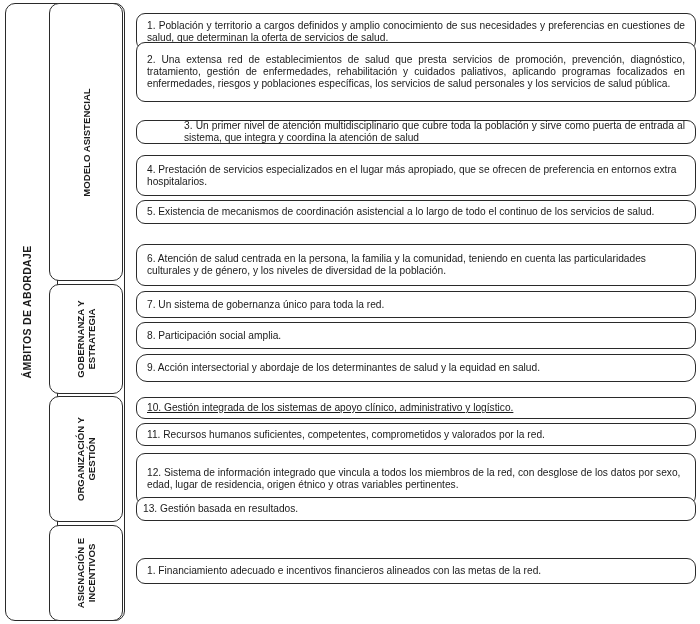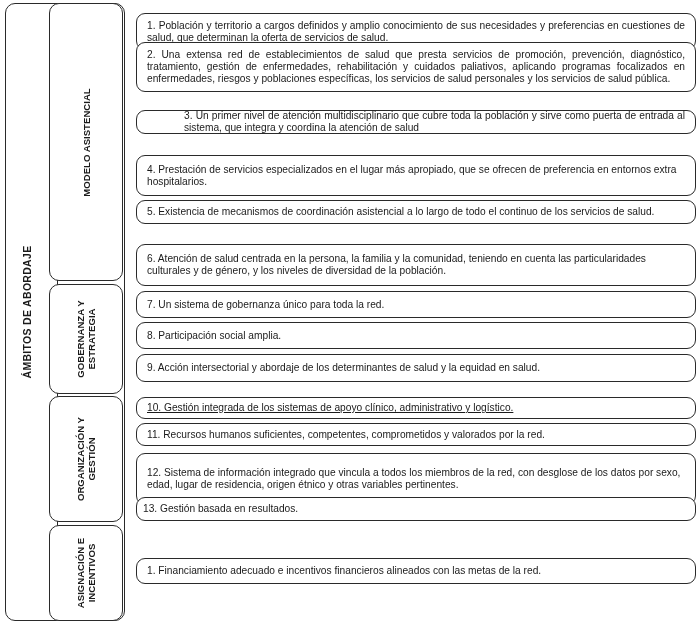--- a/index.html
+++ b/index.html
@@ -115,43 +115,43 @@
 <div class="connector" style="top:521px;height:5px;"></div>
 
 <div class="box cat" style="top:525px;height:96px;">
   <span class="cat-text">ASIGNACIÓN E
 INCENTIVOS</span>
 </div>
 
 <div class="box item" style="top:13px;height:37px;">
   <span class="item-text">1. Población y territorio a cargos definidos y amplio conocimiento de sus necesidades y preferencias en cuestiones de salud, que determinan la oferta de servicios de salud.</span>
 </div>
-<div class="box item" style="top:42px;height:50px;">
+<div class="box item" style="top:42px;height:60px;">
   <span class="item-text">2. Una extensa red de establecimientos de salud que presta servicios de promoción, prevención, diagnóstico, tratamiento, gestión de enfermedades, rehabilitación y cuidados paliativos, aplicando programas focalizados en enfermedades, riesgos y  poblaciones específicas, los servicios de salud personales y los servicios de salud pública.</span>
 </div>
-<div class="box item" style="top:110px;height:24px;padding-left:47px;">
+<div class="box item" style="top:120px;height:24px;padding-left:47px;">
   <span class="item-text">3. Un primer nivel de atención multidisciplinario que cubre toda la población y sirve como puerta de entrada al sistema, que integra y coordina la atención de salud</span>
 </div>
 <div class="box item" style="top:155px;height:41px;">
   <span class="item-text left">4. Prestación de servicios especializados en el lugar más apropiado, que se ofrecen de preferencia en entornos extra hospitalarios.</span>
 </div>
 <div class="box item" style="top:200px;height:24px;">
   <span class="item-text left">5. Existencia de mecanismos de coordinación asistencial a lo largo de todo el continuo de los servicios de salud.</span>
 </div>
 <div class="box item" style="top:244px;height:42px;">
   <span class="item-text left">6. Atención de salud centrada en la persona, la familia y la comunidad, teniendo en cuenta las particularidades culturales y de género, y los niveles de diversidad de la población.</span>
 </div>
 
 <div class="box item" style="top:291px;height:27px;">
   <span class="item-text left">7. Un sistema de gobernanza único para toda la red.</span>
 </div>
 <div class="box item" style="top:322px;height:27px;">
   <span class="item-text left">8. Participación social amplia.</span>
 </div>
-<div class="box item" style="top:354px;height:28px;">
+<div class="box item" style="top:354px;height:28px;border-radius:11px;">
   <span class="item-text left">9. Acción intersectorial y abordaje de los determinantes de salud y la equidad en salud.</span>
 </div>
 
 <div class="box item" style="top:397px;height:22px;text-decoration:underline;">
   <span class="item-text left">10. Gestión integrada de los sistemas de apoyo clínico, administrativo y logístico.</span>
 </div>
 <div class="box item" style="top:423px;height:23px;">
   <span class="item-text left">11. Recursos humanos suficientes, competentes, comprometidos y valorados por la red.</span>
 </div>
 <div class="box item" style="top:453px;height:52px;">

